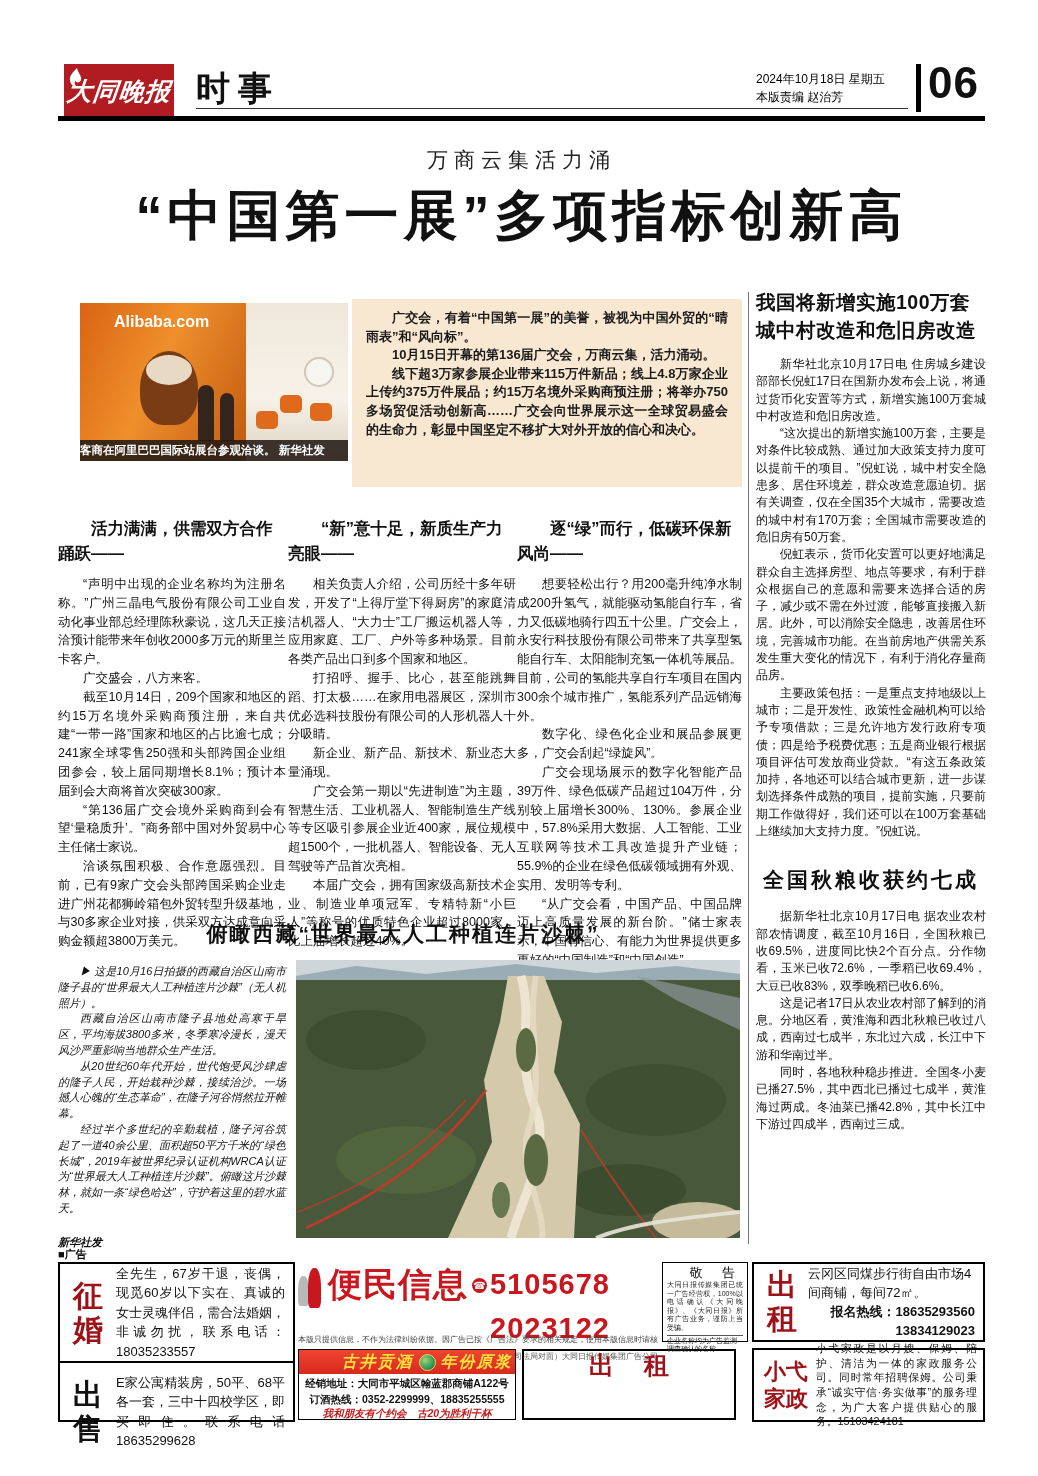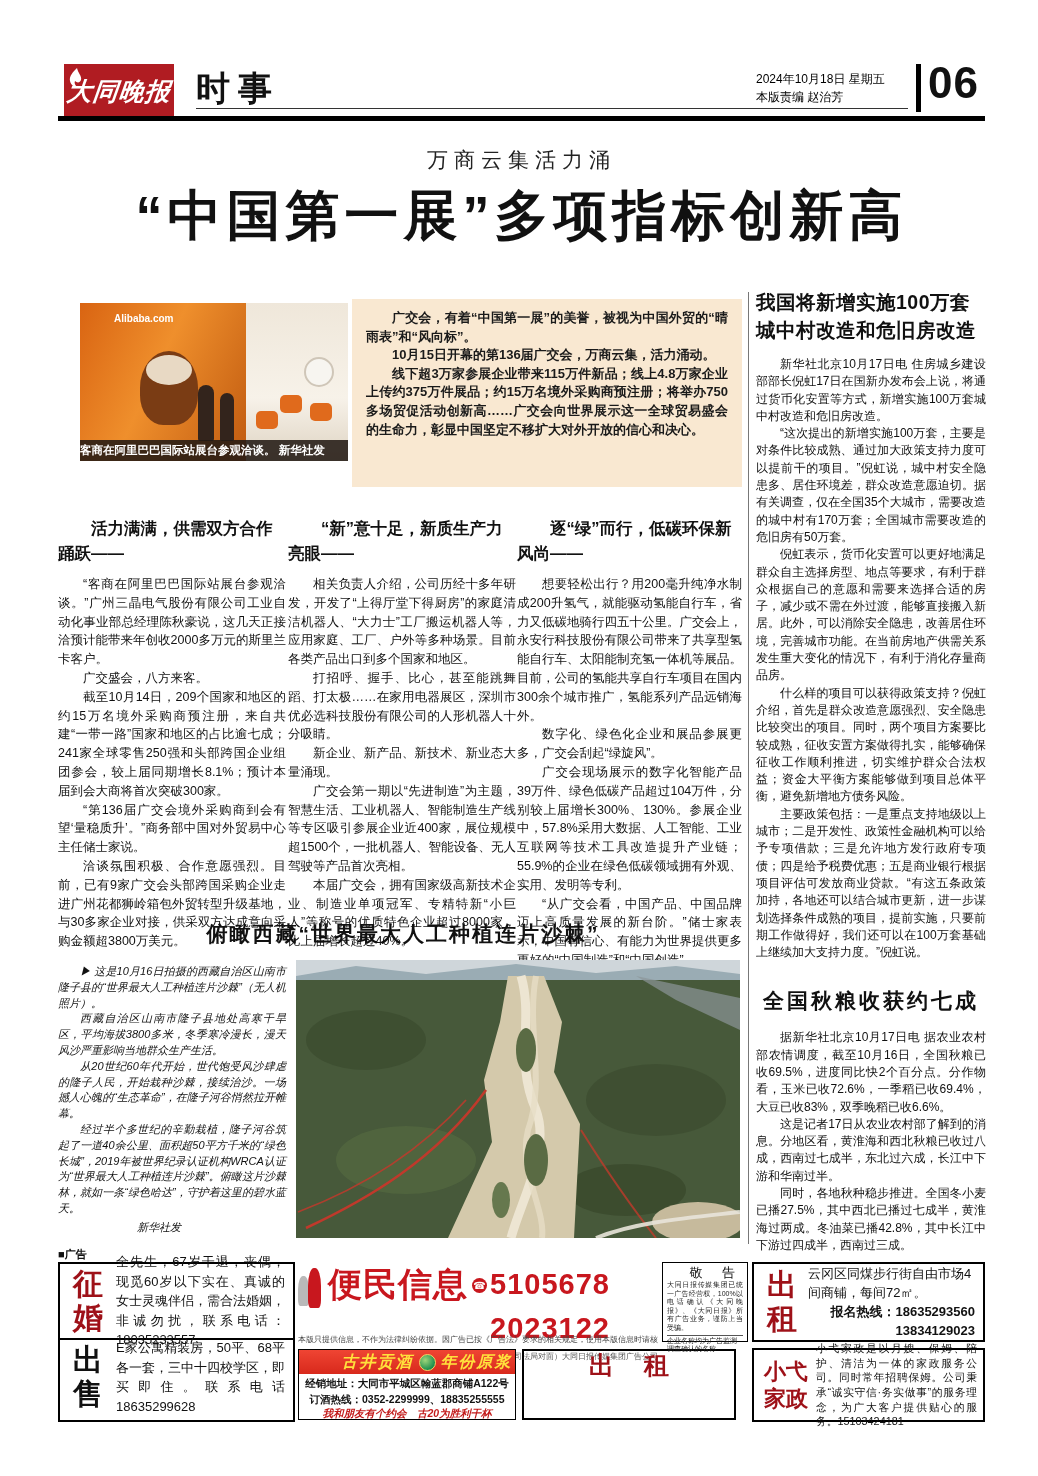--- a/index.html
+++ b/index.html
@@ -19,21 +19,21 @@
   .pagenum{left:928px;top:58px;font-size:44px;font-weight:900;letter-spacing:1px;}
   .hdr-thick{left:58px;top:116px;width:927px;height:5px;background:#000;}
 
   
   .kicker{left:58px;top:146px;width:927px;text-align:center;font-size:21px;letter-spacing:6px;color:#222;}
   .headline{left:58px;top:180px;width:927px;text-align:center;font-size:54px;font-weight:900;letter-spacing:5px;white-space:nowrap;}
 
   .photo1{left:80px;top:303px;width:268px;height:158px;background:#e2954f;overflow:hidden;}
   .p1-screen{position:absolute;left:0;top:0;width:62%;height:100%;
              background:linear-gradient(115deg,#d96412 0%,#ef8f2c 45%,#c05a10 100%);}
-  .p1-brand{position:absolute;left:34px;top:10px;color:#fff;font-size:10px;font-weight:bold;}
+  .p1-brand{position:absolute;left:34px;top:10px;color:#fff;font-size:16px;font-weight:bold;}
   .p1-face{position:absolute;left:60px;top:48px;width:58px;height:74px;background:#7a3c14;border-radius:50% 50% 40% 40%;}
   .p1-scarf{position:absolute;left:66px;top:52px;width:46px;height:30px;background:#e8d9c4;border-radius:50%;}
   .p1-right{position:absolute;right:0;top:0;width:38%;height:100%;background:linear-gradient(180deg,#efe7da 0%,#f7f2e9 60%,#ded3c2 100%);}
   .p1-chair{position:absolute;width:22px;height:18px;background:#e06a1c;border-radius:5px;}
   .p1-table{position:absolute;right:14px;top:54px;width:26px;height:26px;background:#f7f5f0;border:2px solid #cfc6b8;border-radius:50%;}
   .p1-fig{position:absolute;background:#33241c;border-radius:8px 8px 2px 2px;}
   .p1-caption{position:absolute;left:0;bottom:0;width:100%;height:21px;background:rgba(35,26,20,.88);
               color:#fff;font-size:11.5px;font-weight:bold;line-height:21px;box-sizing:border-box;}
 
   .leadbox{left:352px;top:299px;width:390px;height:188px;background:#f9e8d1;box-sizing:border-box;padding:10px 14px;}
@@ -49,28 +49,28 @@
   .sidebar{left:756px;top:288px;width:230px;}
   .sb-title{font-size:19.5px;font-weight:900;line-height:28px;text-align:justify;letter-spacing:.5px;}
   .sb-title2{font-size:21px;font-weight:900;letter-spacing:3px;text-align:center;margin-top:26px;margin-bottom:14px;}
   .sidebar p{margin:0;font-size:12px;line-height:17.3px;text-align:justify;text-indent:2em;}
   .sb-body{margin-top:12px;}
 
   
   .tb-head{left:58px;top:920px;width:690px;text-align:center;font-size:21px;font-weight:900;letter-spacing:2px;}
   .tb-text{left:58px;top:964px;width:228px;font-style:italic;}
   .tb-text p{margin:0;font-size:11px;line-height:15.8px;text-align:justify;text-indent:2em;}
-  .tb-text .tb-byline{text-align:center;text-indent:0;padding-right:26px;font-weight:normal;margin-top:3px;}
+  .tb-text .tb-byline{text-align:left;text-indent:0;padding-right:26px;font-weight:bold;margin-top:18px;}
   .photo2{left:296px;top:960px;width:444px;height:278px;overflow:hidden;background:#4a5d3a;}
 
   
   .ads-label{left:58px;top:1247px;font-size:11px;font-weight:bold;}
   .adbox{box-sizing:border-box;border:2px solid #000;background:#fff;}
   .ad-left{left:58px;top:1262px;width:237px;height:160px;}
-  .ad-left .row{display:flex;align-items:center;height:74px;padding:0 8px;box-sizing:border-box;}
+  .ad-left .row{display:flex;align-items:center;height:97px;padding:0 8px;box-sizing:border-box;}
   .ad-left .divider{height:2px;background:#000;}
   .vt{width:40px;font-size:30px;font-weight:900;line-height:34px;text-align:center;word-break:break-all;flex:none;}
   .red{color:#9e1118;}
   .adtext{flex:1;font-size:13px;line-height:19.5px;text-align:justify;padding-left:8px;}
 
   .bianmin{left:298px;top:1262px;width:360px;height:70px;}
   .bm-row{display:flex;align-items:flex-start;}
   .people-icon{width:30px;height:44px;position:relative;flex:none;margin-top:4px;}
   .pp{position:absolute;border-radius:45% 45% 20% 20%;}
   .bm-title{font-size:34px;font-weight:900;color:#c8171e;letter-spacing:1px;line-height:44px;flex:none;}
@@ -144,21 +144,21 @@
   </div>
 
   <div class="abs leadbox">
     <p>广交会，有着“中国第一展”的美誉，被视为中国外贸的“晴雨表”和“风向标”。</p>
     <p>10月15日开幕的第136届广交会，万商云集，活力涌动。</p>
     <p>线下超3万家参展企业带来115万件新品；线上4.8万家企业上传约375万件展品；约15万名境外采购商预注册；将举办750多场贸促活动创新高……广交会向世界展示这一全球贸易盛会的生命力，彰显中国坚定不移扩大对外开放的信心和决心。</p>
   </div>
 
   <div class="abs newscol" style="left:58px;top:516px;">
     <div class="col-head">活力满满，供需双方合作踊跃——</div>
-    <p>“客商在阿里巴巴国际站展台参观洽谈。”广州三晶电气股份有限公司工业自动化事业部总经理陈秋豪说，这几天正接洽预计能带来年创收2000多万元的斯里兰卡客户。</p>
+    <p>“声明中出现的企业名称均为注册名称。”广州三晶电气股份有限公司工业自动化事业部总经理陈秋豪说，这几天正接洽预计能带来年创收2000多万元的斯里兰卡客户。</p>
     <p>广交盛会，八方来客。</p>
     <p>截至10月14日，209个国家和地区的约15万名境外采购商预注册，来自共建“一带一路”国家和地区的占比逾七成；241家全球零售250强和头部跨国企业组团参会，较上届同期增长8.1%；预计本届到会大商将首次突破300家。</p>
     <p>“第136届广交会境外采购商到会有望‘量稳质升’。”商务部中国对外贸易中心主任储士家说。</p>
     <p>洽谈氛围积极、合作意愿强烈。目前，已有9家广交会头部跨国采购企业走进广州花都狮岭箱包外贸转型升级基地，与30多家企业对接，供采双方达成意向采购金额超3800万美元。</p>
   </div>
 
   <div class="abs newscol" style="left:288px;top:516px;">
     <div class="col-head">“新”意十足，新质生产力亮眼——</div>
     <p>相关负责人介绍，公司历经十多年研发，开发了“上得厅堂下得厨房”的家庭清洁机器人、“大力士”工厂搬运机器人等，应用家庭、工厂、户外等多种场景。目前各类产品出口到多个国家和地区。</p>
     <p>打招呼、握手、比心，甚至能跳舞蹈、打太极……在家用电器展区，深圳市优必选科技股份有限公司的人形机器人十分吸睛。</p>
@@ -179,21 +179,20 @@
   <div class="abs v-divider"></div>
   <div class="abs sidebar">
     <div class="sb-title">
       <div>我国将新增实施100万套</div>
       <div>城中村改造和危旧房改造</div>
     </div>
     <div class="sb-body">
       <p>新华社北京10月17日电  住房城乡建设部部长倪虹17日在国新办发布会上说，将通过货币化安置等方式，新增实施100万套城中村改造和危旧房改造。</p>
       <p>“这次提出的新增实施100万套，主要是对条件比较成熟、通过加大政策支持力度可以提前干的项目。”倪虹说，城中村安全隐患多、居住环境差，群众改造意愿迫切。据有关调查，仅在全国35个大城市，需要改造的城中村有170万套；全国城市需要改造的危旧房有50万套。</p>
       <p>倪虹表示，货币化安置可以更好地满足群众自主选择房型、地点等要求，有利于群众根据自己的意愿和需要来选择合适的房子，减少或不需在外过渡，能够直接搬入新居。此外，可以消除安全隐患，改善居住环境，完善城市功能。在当前房地产供需关系发生重大变化的情况下，有利于消化存量商品房。</p>
-      <p>什么样的项目可以获得政策支持？倪虹介绍，首先是群众改造意愿强烈、安全隐患比较突出的项目。同时，两个项目方案要比较成熟，征收安置方案做得扎实，能够确保征收工作顺利推进，切实维护群众合法权益；资金大平衡方案能够做到项目总体平衡，避免新增地方债务风险。</p>
       <p>主要政策包括：一是重点支持地级以上城市；二是开发性、政策性金融机构可以给予专项借款；三是允许地方发行政府专项债；四是给予税费优惠；五是商业银行根据项目评估可发放商业贷款。“有这五条政策加持，各地还可以结合城市更新，进一步谋划选择条件成熟的项目，提前实施，只要前期工作做得好，我们还可以在100万套基础上继续加大支持力度。”倪虹说。</p>
     </div>
     <div class="sb-title2">全国秋粮收获约七成</div>
     <div>
       <p>据新华社北京10月17日电  据农业农村部农情调度，截至10月16日，全国秋粮已收69.5%，进度同比快2个百分点。分作物看，玉米已收72.6%，一季稻已收69.4%，大豆已收83%，双季晚稻已收6.6%。</p>
       <p>这是记者17日从农业农村部了解到的消息。分地区看，黄淮海和西北秋粮已收过八成，西南过七成半，东北过六成，长江中下游和华南过半。</p>
       <p>同时，各地秋种稳步推进。全国冬小麦已播27.5%，其中西北已播过七成半，黄淮海过两成。冬油菜已播42.8%，其中长江中下游过四成半，西南过三成。</p>
     </div>
   </div>
 

